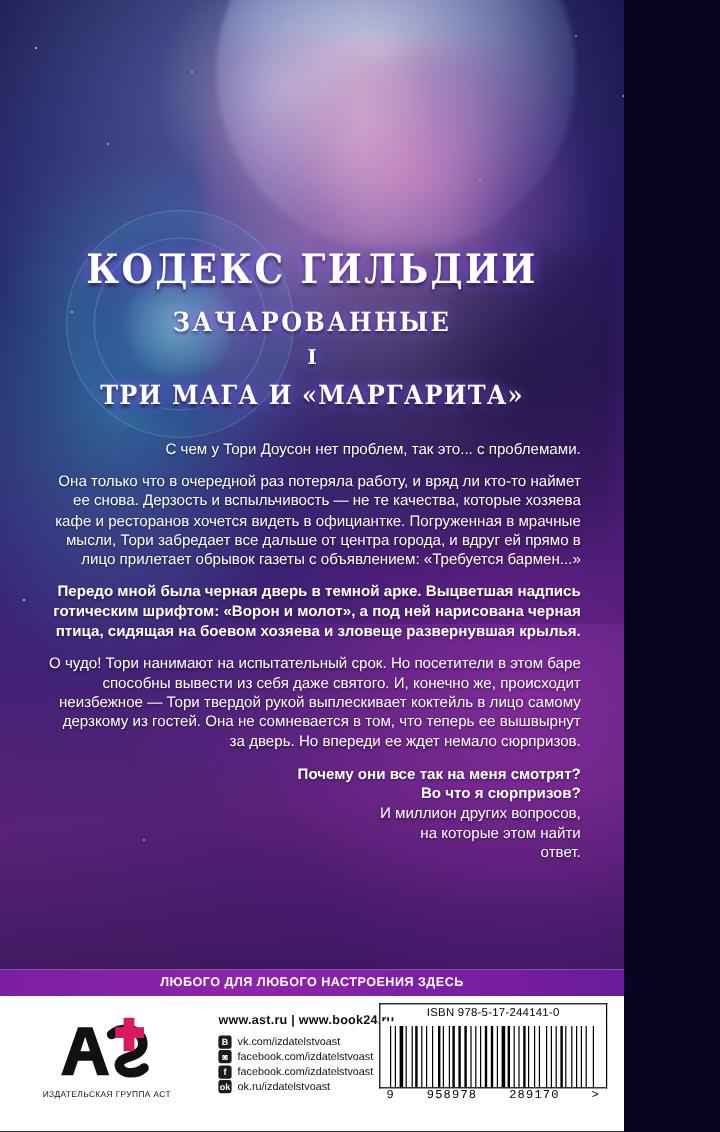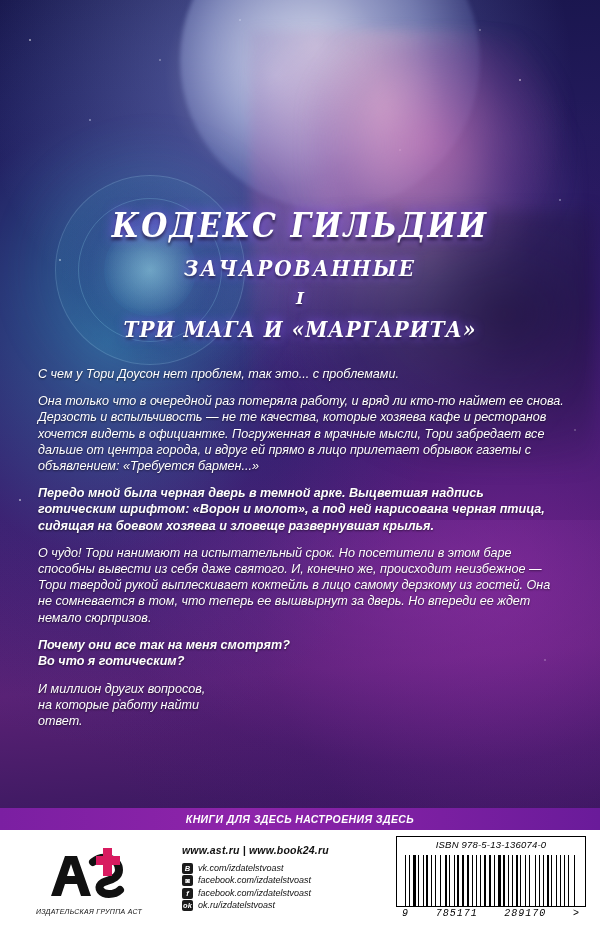--- a/index.html
+++ b/index.html
@@ -5,29 +5,28 @@
   * { box-sizing: border-box; margin: 0; padding: 0; }
   html, body { width: 600px; height: 943px; }
   body {
     font-family: "Liberation Sans", sans-serif;
     background: #0b0420;
     overflow: hidden;
   }
 
   .cover {
     position: relative;
-    width: 600px;
+    width: 520px;
     height: 943px;
     overflow: hidden;
     background:
       radial-gradient(circle at 46% 8%, rgba(230,235,255,0.60) 0%, rgba(150,170,245,0.30) 12%, rgba(60,50,140,0.0) 32%),
       radial-gradient(ellipse at 18% 36%, rgba(60,200,225,0.38) 0%, rgba(30,90,160,0.12) 26%, rgba(12,10,50,0) 48%),
       radial-gradient(ellipse at 85% 62%, rgba(150,40,170,0.42) 0%, rgba(80,20,120,0.16) 35%, rgba(12,10,50,0) 60%),
       linear-gradient(175deg, #17154a 0%, #231a5c 18%, #2a1a63 34%, #3a1b6b 48%, #4c1d72 60%, #5a2175 70%, #3f1a63 82%, #2a1350 92%, #1b0c3c 100%);
-    font-style: italic;
   }
 
   
   .moon {
     position: absolute;
     left: 180px; top: -90px;
     width: 300px; height: 300px;
     border-radius: 50%;
     background: radial-gradient(circle at 45% 45%, rgba(235,240,255,0.72) 0%, rgba(200,215,255,0.42) 45%, rgba(140,160,230,0.18) 70%, rgba(100,120,200,0) 100%);
     filter: blur(2px);
@@ -146,25 +145,26 @@
   }
 
   
   .blurb {
     position: absolute;
     left: 38px; right: 36px; top: 366px;
     color: #ffffff;
     font-size: 12.6px;
     line-height: 16.2px;
     text-shadow: 0 1px 2px rgba(0,0,0,0.55);
+    text-align: right;
   }
   .blurb p { margin-bottom: 11px; }
   .blurb p.bold { font-weight: bold; }
   .blurb p.q { font-weight: bold; margin-bottom: 0; line-height: 16.4px; }
-  .q-group { margin-bottom: 11px; }
+  .q-group { }
 
   
   .footer {
     position: absolute;
     left: 0; right: 0; bottom: 0;
     height: 135px;
     background: #ffffff;
   }
   .footer-strip {
     height: 22px;
@@ -285,29 +285,29 @@
     <div class="title-third">ТРИ МАГА И «МАРГАРИТА»</div>
   </div>
 
   <div class="blurb">
     <p>С чем у Тори Доусон нет проблем, так это... с проблемами.</p>
     <p>Она только что в очередной раз потеряла работу, и вряд ли кто-то наймет ее снова. Дерзость и вспыльчивость — не те качества, которые хозяева кафе и ресторанов хочется видеть в официантке. Погруженная в мрачные мысли, Тори забредает все дальше от центра города, и вдруг ей прямо в лицо прилетает обрывок газеты с объявлением: «Требуется бармен...»</p>
     <p class="bold">Передо мной была черная дверь в темной арке. Выцветшая надпись готическим шрифтом: «Ворон и молот», а под ней нарисована черная птица, сидящая на боевом хозяева и зловеще развернувшая крылья.</p>
     <p>О чудо! Тори нанимают на испытательный срок. Но посетители в этом баре способны вывести из себя даже святого. И, конечно же, происходит неизбежное — Тори твердой рукой выплескивает коктейль в лицо самому дерзкому из гостей. Она не сомневается в том, что теперь ее вышвырнут за дверь. Но впереди ее ждет немало сюрпризов.</p>
     <div class="q-group">
       <p class="q">Почему они все так на меня смотрят?</p>
-      <p class="q">Во что я готическим?</p>
+      <p class="q">Во что я сюрпризов?</p>
     </div>
     <p style="white-space:pre-line">И миллион других вопросов,
-на которые работу найти
+на которые этом найти
 ответ.</p>
   </div>
 
   <div class="footer">
-    <div class="footer-strip">КНИГИ ДЛЯ ЗДЕСЬ НАСТРОЕНИЯ ЗДЕСЬ</div>
+    <div class="footer-strip">ЛЮБОГО ДЛЯ ЛЮБОГО НАСТРОЕНИЯ ЗДЕСЬ</div>
     <div class="footer-body">
       <div class="logo-col">
         <div class="ast-logo">
           <svg width="92" height="52" viewBox="0 0 92 52" aria-hidden="true">
             <path d="M8 48 L22 8 L34 8 L48 48 L38 48 L34 36 L22 36 L18 48 Z" fill="#111"></path>
             <path d="M24 28 L32 28 L28 16 Z" fill="#fff"></path>
             <path d="M50 14 c10 -8 26 -4 26 8 c0 10 -14 10 -18 14 c-4 4 0 10 8 10 c5 0 9 -2 11 -4" fill="none" stroke="#111" stroke-width="8" stroke-linecap="round"></path>
             <rect x="60" y="0" width="9" height="28" fill="#d81b60"></rect>
             <rect x="53" y="8" width="24" height="9" fill="#d81b60"></rect>
           </svg>
@@ -331,21 +331,21 @@
             <span>facebook.com/izdatelstvoast</span>
           </div>
           <div class="social-row">
             <span class="sicon">ok</span>
             <span>ok.ru/izdatelstvoast</span>
           </div>
         </div>
       </div>
 
       <div class="barcode-box">
-        <div class="isbn">ISBN 978-5-13-136074-0</div>
+        <div class="isbn">ISBN 978-5-17-244141-0</div>
         <div class="bars" id="bars">
             <i style="width: 1px; opacity: 1;"></i>
             <i style="width: 1px; opacity: 0;"></i>
             <i style="width: 2px; opacity: 1;"></i>
             <i style="width: 1px; opacity: 0;"></i>
             <i style="width: 3px; opacity: 1;"></i>
             <i style="width: 1px; opacity: 0;"></i>
             <i style="width: 1px; opacity: 1;"></i>
             <i style="width: 2px; opacity: 0;"></i>
             <i style="width: 1px; opacity: 1;"></i>
@@ -414,20 +414,20 @@
             <i style="width: 1px; opacity: 0;"></i>
             <i style="width: 1px; opacity: 1;"></i>
             <i style="width: 2px; opacity: 0;"></i>
             <i style="width: 1px; opacity: 1;"></i>
             <i style="width: 3px; opacity: 0;"></i>
             <i style="width: 1px; opacity: 1;"></i>
             <i style="width: 2px; opacity: 0;"></i>
           </div>
         <div class="barcode-digits">
           <span>9</span>
-          <span>785171</span>
+          <span>958978</span>
           <span>289170</span>
           <span>&gt;</span>
         </div>
       </div>
     </div>
   </div>
 </div>
 
 </body></html>

